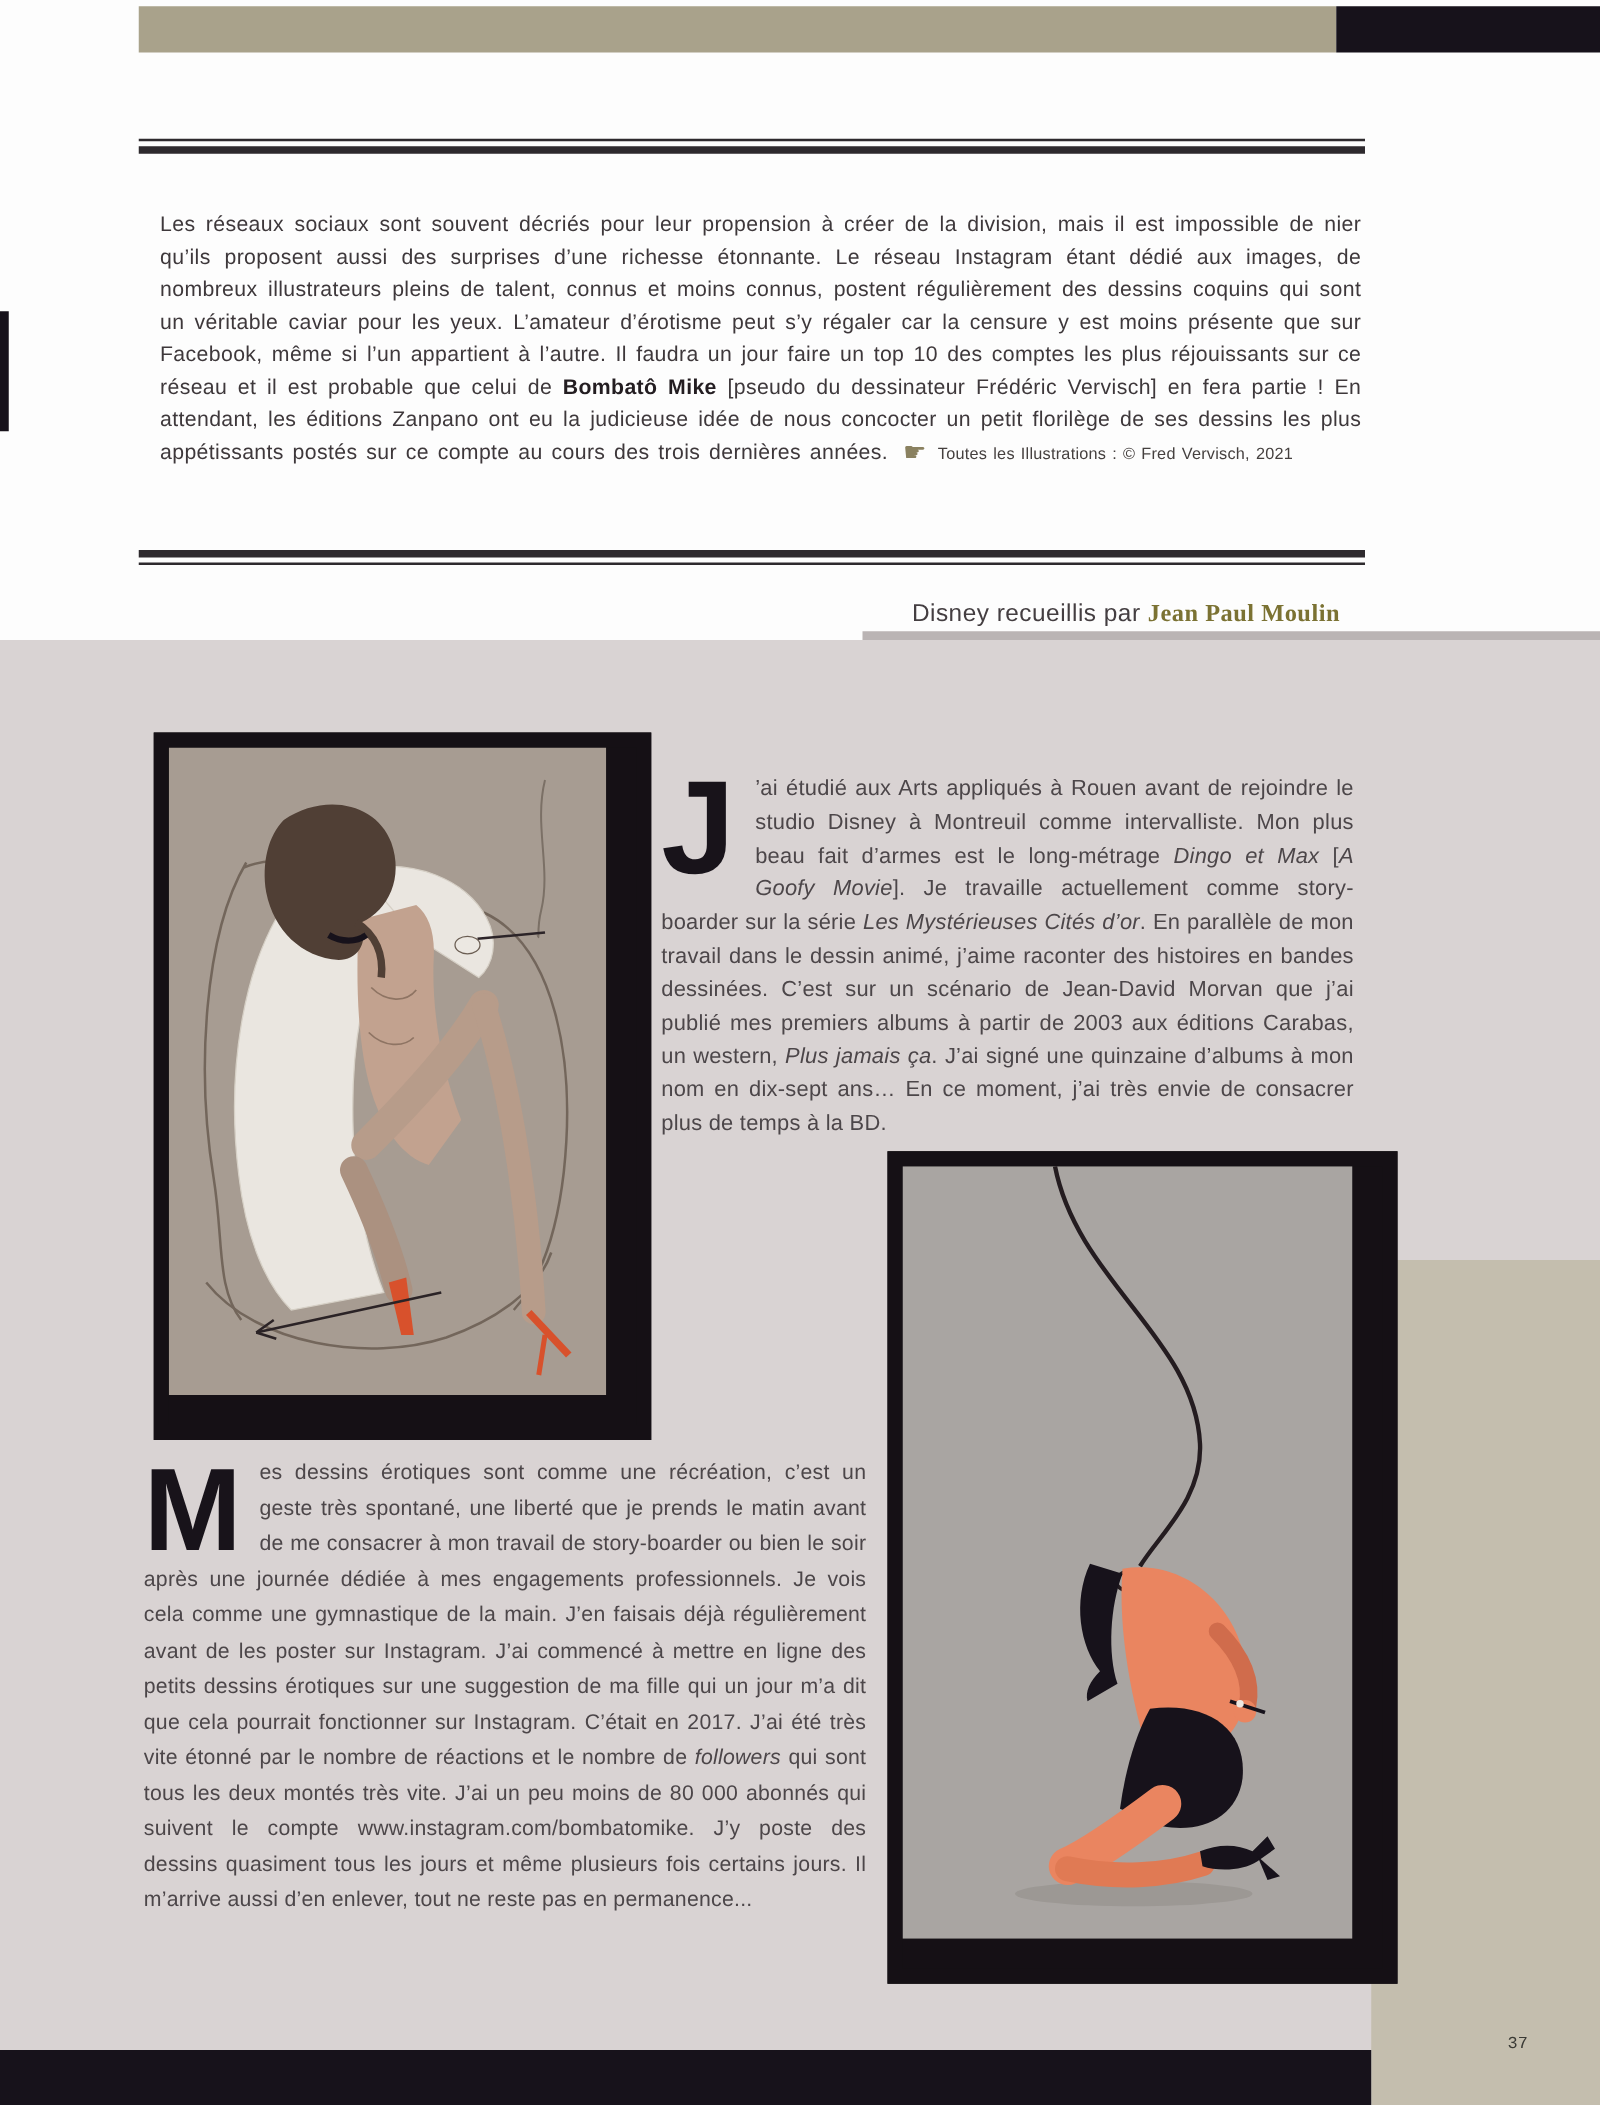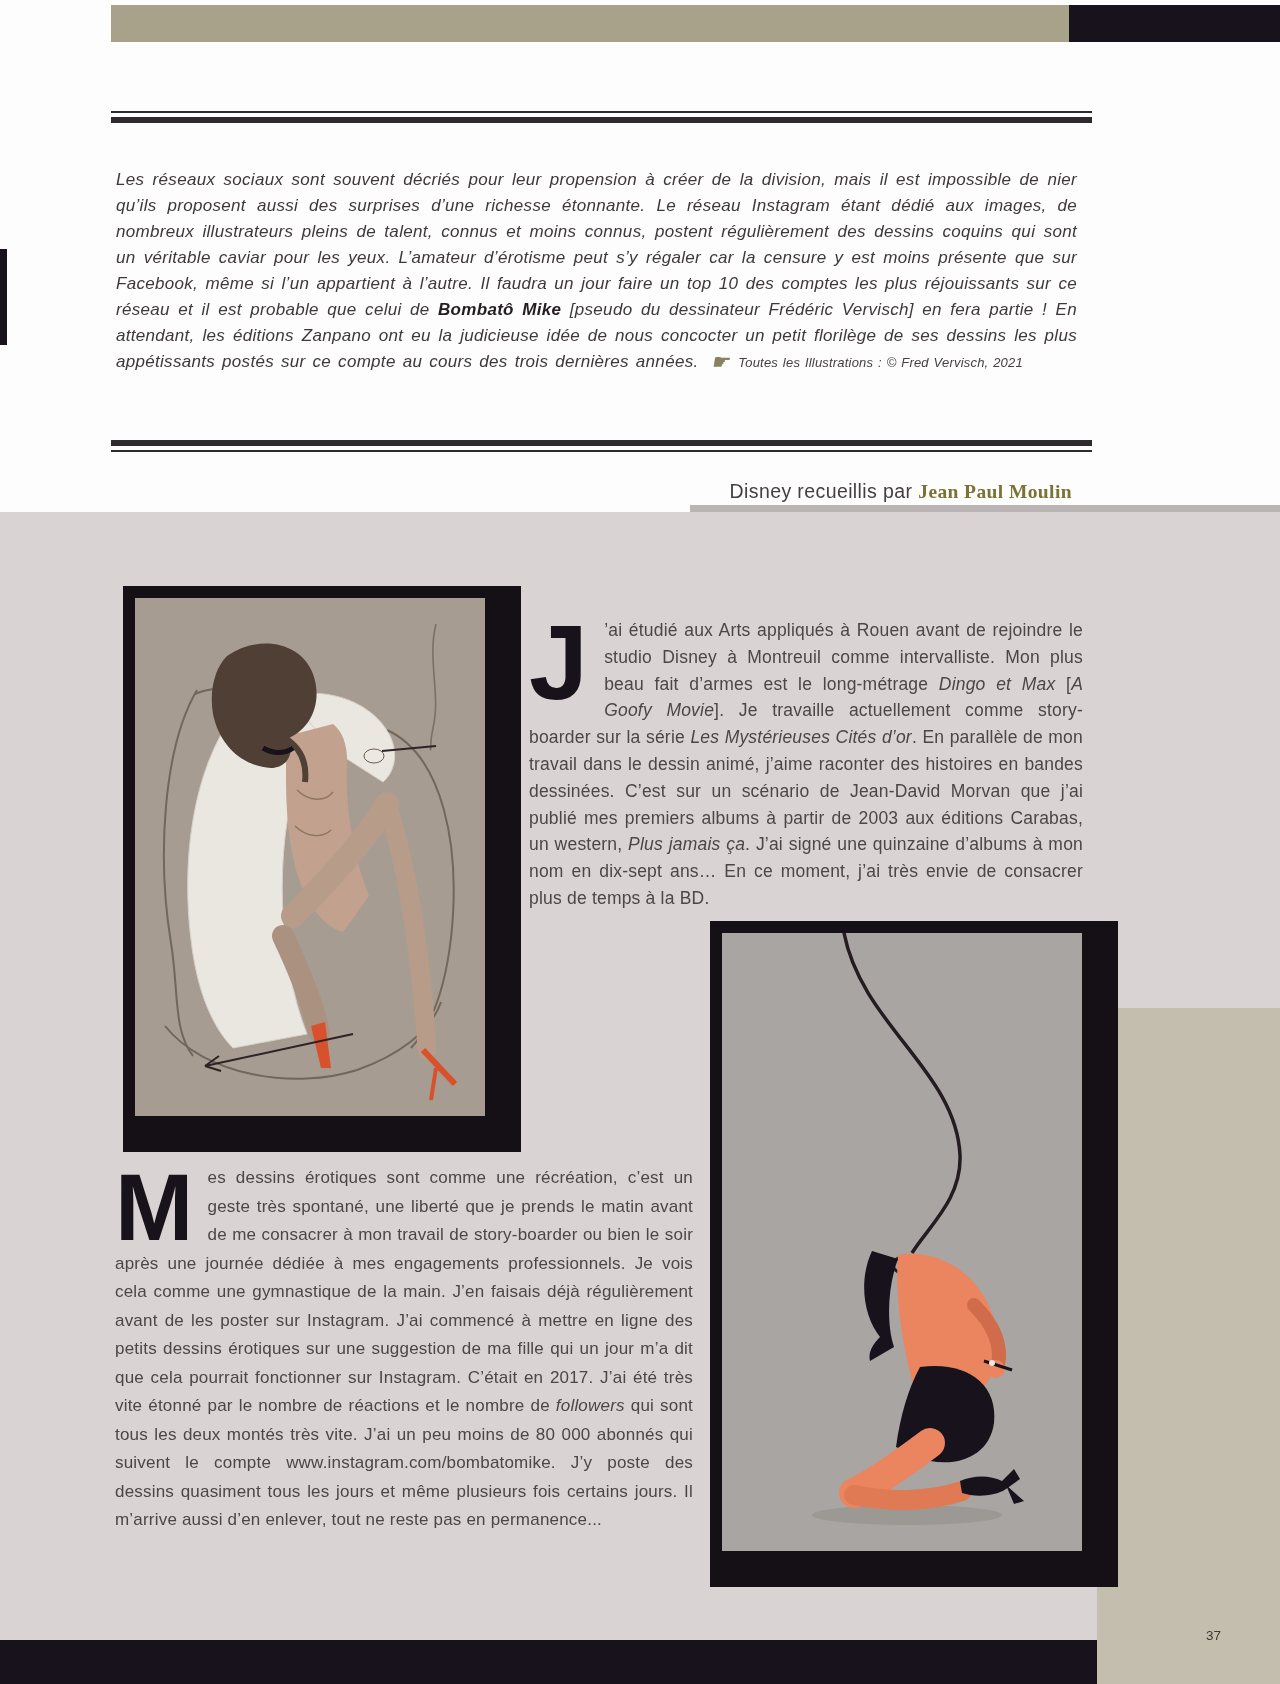--- a/index.html
+++ b/index.html
@@ -16,39 +16,39 @@
   
   .rule{position:absolute;left:111px;width:981px;}
   .rule-top{top:111px;}
   .rule-bottom{top:440px;}
   .rule .thin{display:block;height:2px;background:#2e2a2e;}
   .rule .thick{display:block;height:6px;background:#2e2a2e;}
   .rule-top .thin{margin-bottom:4px;}
   .rule-bottom .thick{margin-bottom:4px;}
   
   .intro{
-    position:absolute;left:116px;top:150px;width:961px;
+    position:absolute;left:128px;top:150px;width:961px;
     font-size:17px;line-height:26px;letter-spacing:.3px;word-spacing:2px;
-    color:#3e383b;text-align:justify;font-style:italic;
+    color:#3e383b;text-align:justify;
   }
   .intro b{color:#231d21;}
   .credit-icon{font-size:21px;color:#8a8160;margin:0 9px 0 12px;vertical-align:-2px;letter-spacing:0;word-spacing:0;}
   .credit{font-size:13px;letter-spacing:.2px;word-spacing:1px;color:#45403f;}
   
   .byline{
     position:absolute;left:520px;top:480px;width:552px;text-align:right;
     font-size:19.5px;color:#443e41;letter-spacing:.4px;
   }
   .byline .author{color:#7b7233;font-weight:bold;font-family:Liberation Serif, serif;}
   
   .gray-strip{position:absolute;left:690px;top:505px;width:590px;height:38px;background:#bab4b4;}
   .gray-area{position:absolute;left:0;top:512px;width:1280px;height:1128px;background:#d9d3d3;}
   .khaki-area{position:absolute;left:1097px;top:1008px;width:183px;height:676px;background:#c4beae;}
   .black-bottom{position:absolute;left:0;top:1640px;width:1097px;height:44px;background:#17121b;}
-  .page-number{position:absolute;left:1206px;top:1628px;font-size:13.5px;color:#3a3a35;}
+  .page-number{position:absolute;left:1206px;top:1628px;font-size:13.5px;color:#3a3a35;font-family:Liberation Mono, monospace;}
   
   .frame{position:absolute;border:12px solid #151015;background:#151015;}
   .frame1{left:123px;top:586px;width:374px;height:542px;}
   .frame2{left:710px;top:921px;width:384px;height:642px;}
   .frame svg{display:block;}
   
   .quote{position:absolute;text-align:justify;color:#4c4649;}
   .quote-j{left:529px;top:617px;width:554px;font-size:17.5px;line-height:26.8px;letter-spacing:.2px;}
   .quote-m{left:115px;top:1164px;width:578px;font-size:17px;line-height:28.5px;letter-spacing:.2px;}
   .quote i{}

